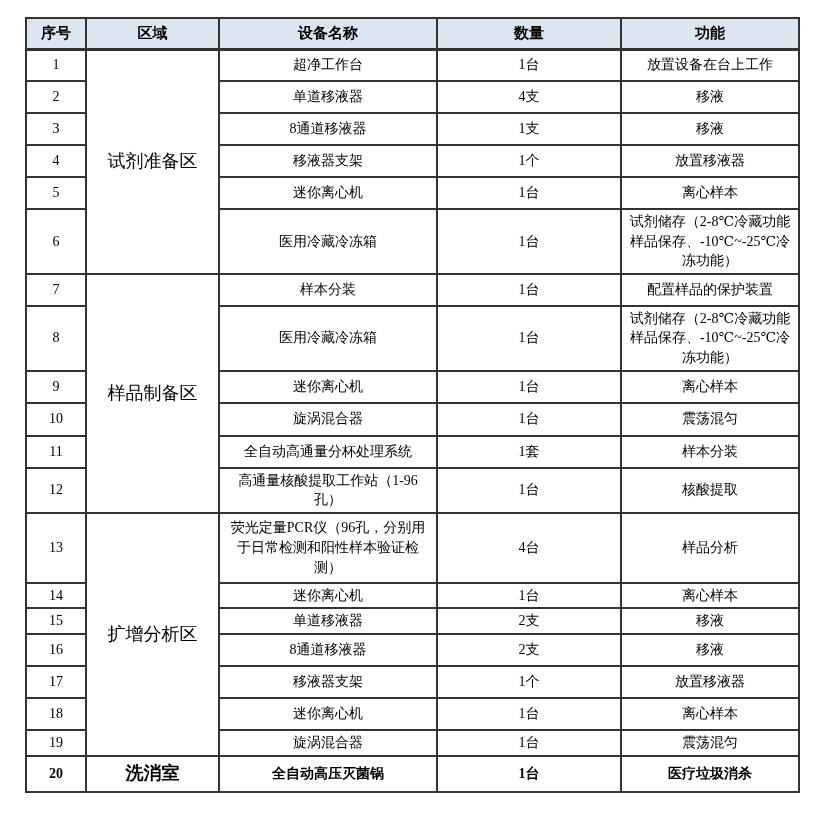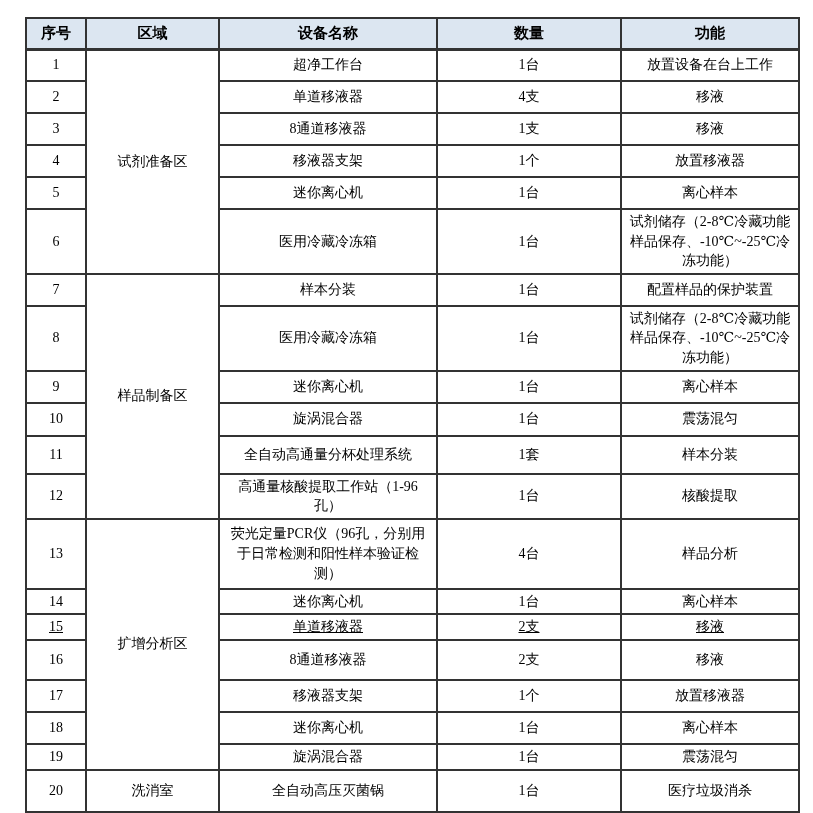--- a/index.html
+++ b/index.html
@@ -21,21 +21,21 @@
     padding:2px 6px;
     word-break:break-all;
   }
   thead th{
     background:var(--header-bg);
     font-weight:bold;
     font-size:15px;
     height:31px;
     border-bottom:3px solid var(--border);
   }
-  td.area-cell{font-size:14px;}
+  td.area-cell{font-size:18px;}
 </style>
 </head>
 <body>
 
 <div class="table-wrap">
   <table>
     <colgroup>
       <col style="width:60px">
       <col style="width:133px">
       <col style="width:218px">
@@ -107,21 +107,21 @@
           <td>迷你离心机</td>
           <td>1台</td>
           <td>离心样本</td>
         </tr>
         <tr style="height: 33px;">
           <td>10</td>
           <td>旋涡混合器</td>
           <td>1台</td>
           <td>震荡混匀</td>
         </tr>
-        <tr style="height: 38px;">
+        <tr style="height: 32px;">
           <td>11</td>
           <td>全自动高通量分杯处理系统</td>
           <td>1套</td>
           <td>样本分装</td>
         </tr>
         <tr style="height: 42px;">
           <td>12</td>
           <td>高通量核酸提取工作站（1-96孔）</td>
           <td>1台</td>
           <td>核酸提取</td>
@@ -132,27 +132,27 @@
           <td>荧光定量PCR仪（96孔，分别用于日常检测和阳性样本验证检测）</td>
           <td>4台</td>
           <td>样品分析</td>
         </tr>
         <tr style="height: 16px;">
           <td>14</td>
           <td>迷你离心机</td>
           <td>1台</td>
           <td>离心样本</td>
         </tr>
-        <tr style="height: 16px; text-decoration: underline;">
+        <tr style="height: 16px;">
           <td>15</td>
           <td>单道移液器</td>
           <td>2支</td>
           <td>移液</td>
         </tr>
-        <tr style="height: 40px;">
+        <tr style="height: 32px;">
           <td>16</td>
           <td>8通道移液器</td>
           <td>2支</td>
           <td>移液</td>
         </tr>
         <tr style="height: 32px; border-radius: 15px;">
           <td>17</td>
           <td>移液器支架</td>
           <td>1个</td>
           <td>放置移液器</td>
@@ -162,21 +162,21 @@
           <td>迷你离心机</td>
           <td>1台</td>
           <td>离心样本</td>
         </tr>
         <tr style="height: 20px;">
           <td>19</td>
           <td>旋涡混合器</td>
           <td>1台</td>
           <td>震荡混匀</td>
         </tr>
-        <tr style="height: 42px;">
+        <tr style="height: 36px; font-weight: bold;">
           <td>20</td>
           <td rowspan="1" class="area-cell">洗消室</td>
           <td>全自动高压灭菌锅</td>
           <td>1台</td>
           <td>医疗垃圾消杀</td>
         </tr>
       </tbody>
   </table>
 </div>
 

